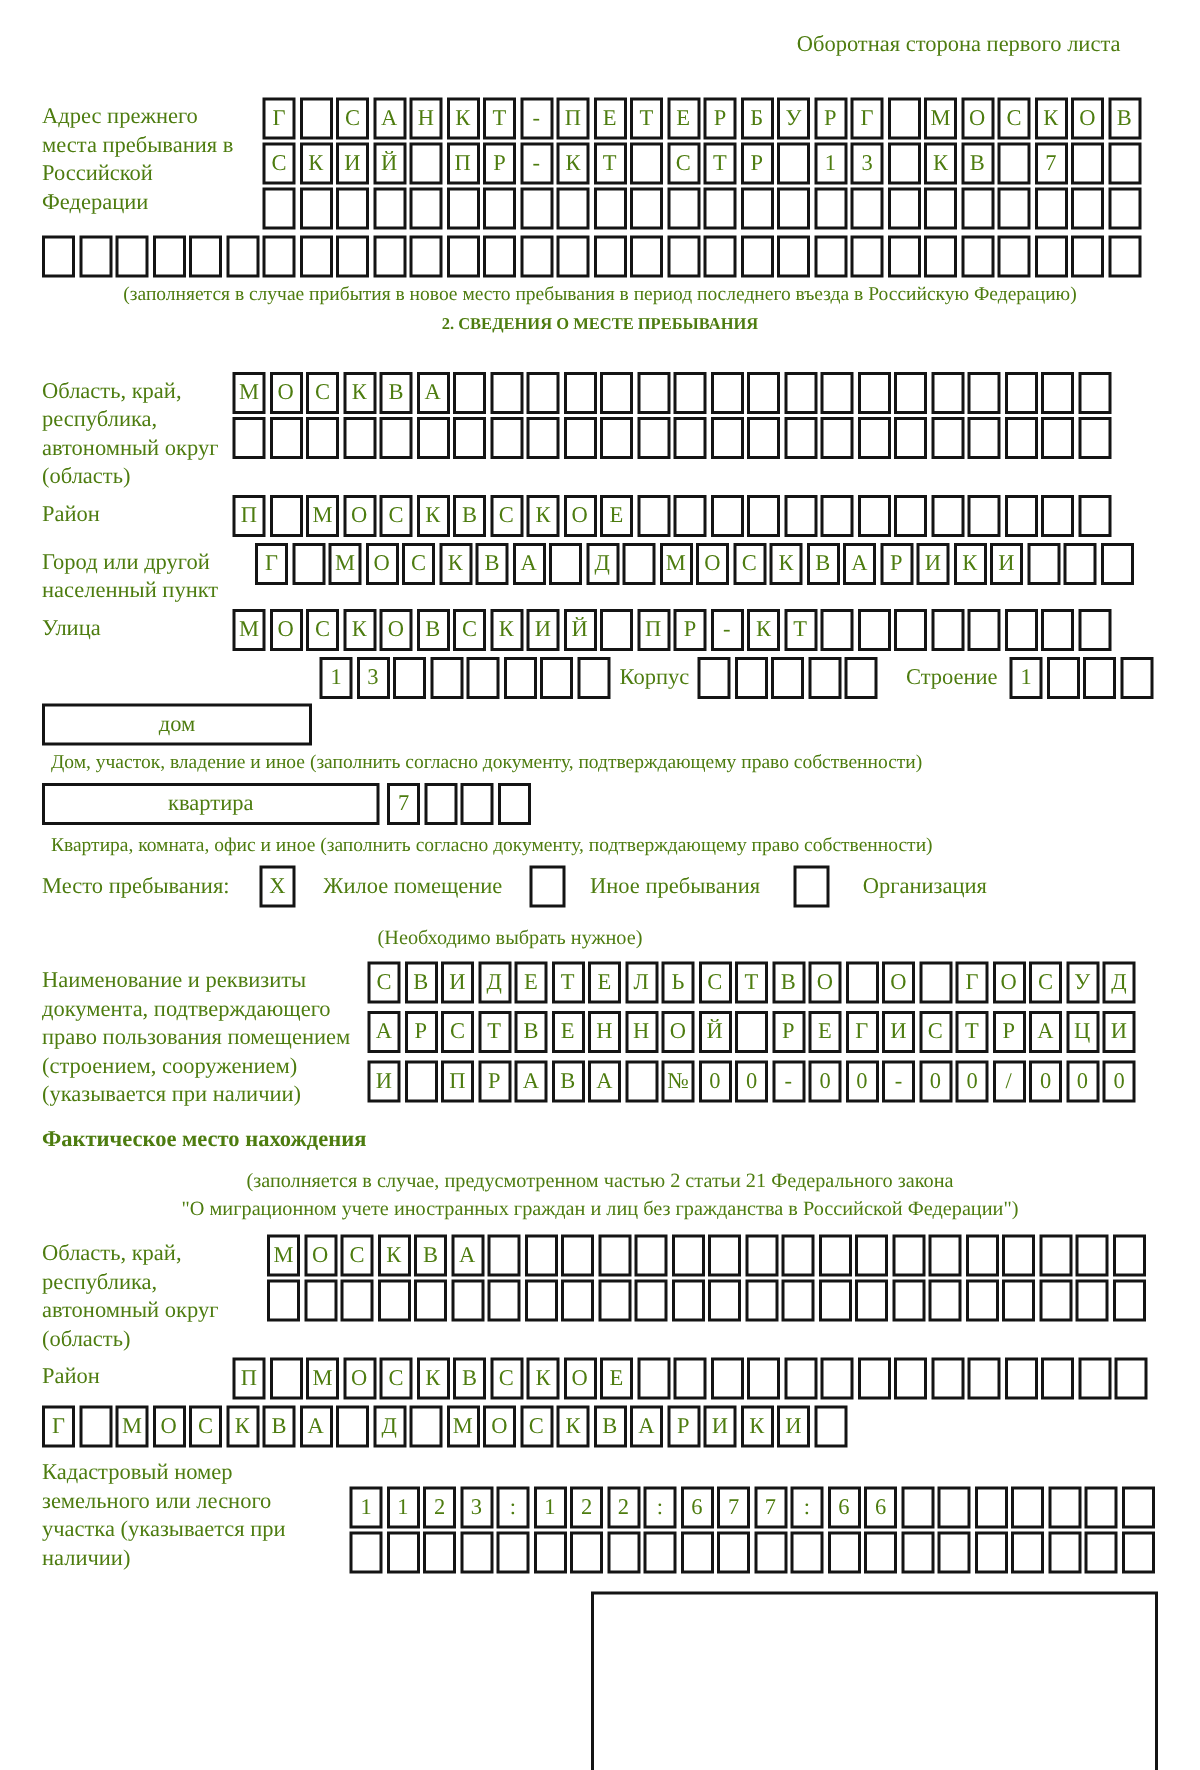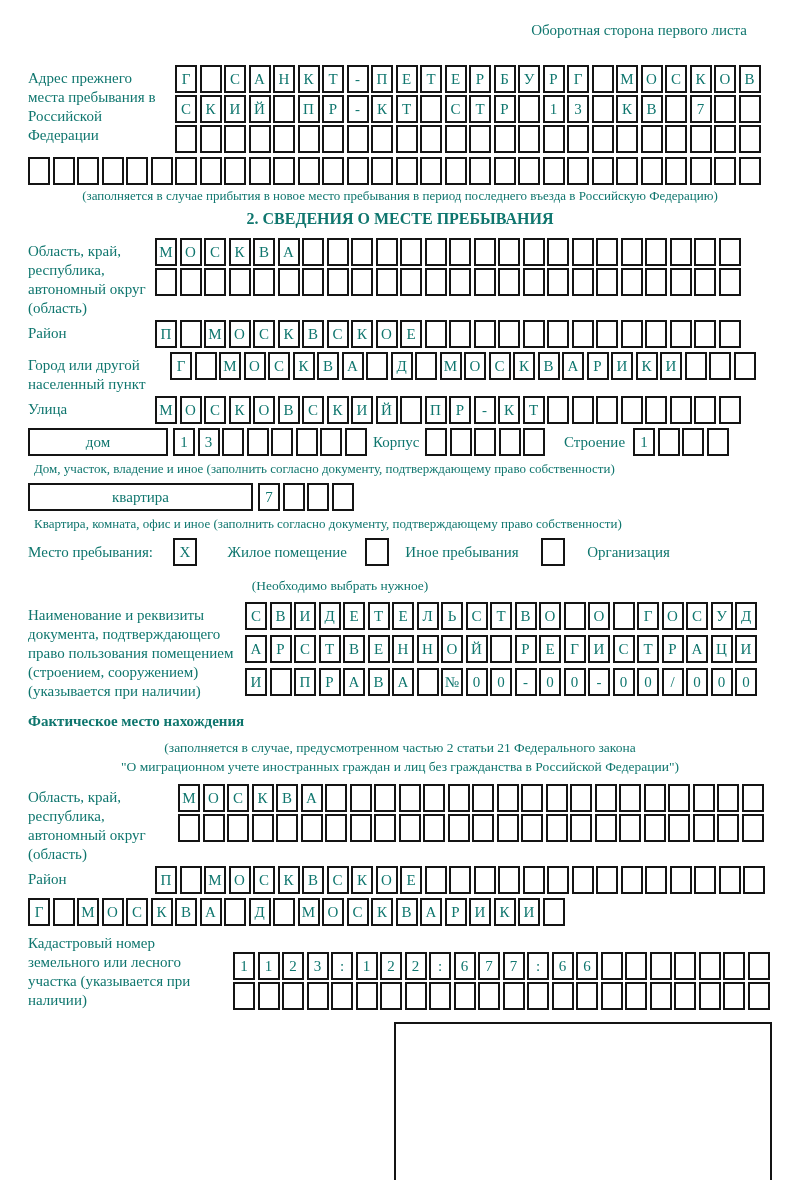--- a/index.html
+++ b/index.html
@@ -1,19 +1,19 @@
 <!DOCTYPE html>
 <html><head>
 <meta charset="utf-8">
 <style>
   html,body{margin:0;padding:0;background:#fff;}
   .page{
     width:800px;height:1180px;box-sizing:border-box;
     padding:14px 28px 0 28px;
-    font-family:"Liberation Serif", serif;color:#0f766e;background:#fff;
+    font-family:"Liberation Serif", serif;color:#4d7c0f;background:#fff;
     overflow:hidden;position:relative;
   }
   .hdr{text-align:right;font-size:15px;margin:8px 25px 26px 0;}
   .frow{display:flex;align-items:flex-start;margin-bottom:2px;}
   .lbl{font-size:15px;line-height:19px;flex:0 0 auto;padding-top:4px;box-sizing:border-box;padding-right:8px;}
   .w147{width:147px;} .w127{width:127px;} .w142{width:142px;} .w217{width:217px;}
   .w150{width:150px;} .w197{width:197px;} .w205{width:205px;}
   .cellcol{display:flex;flex-direction:column;}
   .cellrow{display:flex;margin-bottom:2px;}
   .cell{
@@ -22,21 +22,21 @@
     font-size:15px;line-height:1;background:#fff;
   }
   .cb{width:24px;}
   .widebox{
     box-sizing:border-box;height:28px;border:2px solid #141414;
     display:flex;align-items:center;justify-content:center;font-size:15px;margin-right:5px;flex:0 0 auto;
   }
   .inline-lbl{font-size:15px;line-height:28px;flex:0 0 auto;}
   .note{font-size:13px;line-height:17px;margin:1px 0 6px 6px;}
   .center{text-align:center;margin-left:0;}
-  .sect-title{text-align:center;font-weight:bold;font-size:16px;margin:4px 0 10px;}
+  .sect-title{text-align:center;font-weight:bold;font-size:11px;margin:4px 0 26px;}
   .sub-title{text-align:left;font-weight:bold;font-size:15px;margin:12px 0 8px;}
   .law-note{text-align:center;font-size:13.5px;line-height:19px;margin-bottom:8px;}
   .choose-note{text-align:center;font-size:13.5px;margin:12px 120px 8px 0;}
   .mt22{margin-top:22px;}
   .stamp-row{display:flex;justify-content:flex-end;margin-top:10px;}
   .stamp-col{width:378px;display:flex;flex-direction:column;align-items:center;}
   .stamp-box{box-sizing:border-box;width:378px;height:176px;border:2px solid #141414;background:#fff;}
 </style>
 </head>
 <body>
@@ -306,21 +306,21 @@
         <div class="cell"></div>
         <div class="cell"></div>
         <div class="cell"></div>
         <div class="cell"></div>
         <div class="cell"></div>
         <div class="cell"></div>
       </div>
   </div>
 
   <div class="frow">
-    <div class="widebox" style="width:140px;">дом</div>
+    <div class="widebox" style="width:180px;margin-top:31px;">дом</div>
     <div class="cellrow">
         <div class="cell">1</div>
         <div class="cell">3</div>
         <div class="cell"></div>
         <div class="cell"></div>
         <div class="cell"></div>
         <div class="cell"></div>
         <div class="cell"></div>
         <div class="cell"></div>
       </div>
@@ -349,21 +349,21 @@
         <div class="cell"></div>
         <div class="cell"></div>
         <div class="cell"></div>
       </div>
   </div>
   <div class="note">Квартира, комната, офис и иное (заполнить согласно документу, подтверждающему право собственности)</div>
 
   <div class="frow">
     <div class="inline-lbl" style="margin-right:20px;text-align:right;">Место пребывания:</div>
     <div class="cell cb">X</div>
-    <div class="inline-lbl" style="margin:0 18px 0 28px;">Жилое помещение</div>
+    <div class="inline-lbl" style="margin:0 18px 0 16px;">Жилое помещение</div>
     <div class="cell cb"></div>
     <div class="inline-lbl" style="margin:0 22px 0 14px;">Иное пребывания</div>
     <div class="cell cb"></div>
     <div class="inline-lbl" style="margin-left:20px;">Организация</div>
   </div>
   <div class="choose-note">(Необходимо выбрать нужное)</div>
 
   <div class="frow">
     <div class="lbl w217">Наименование и реквизиты документа, подтверждающего право пользования помещением (строением, сооружением) (указывается при наличии)</div>
     <div class="cellcol">

